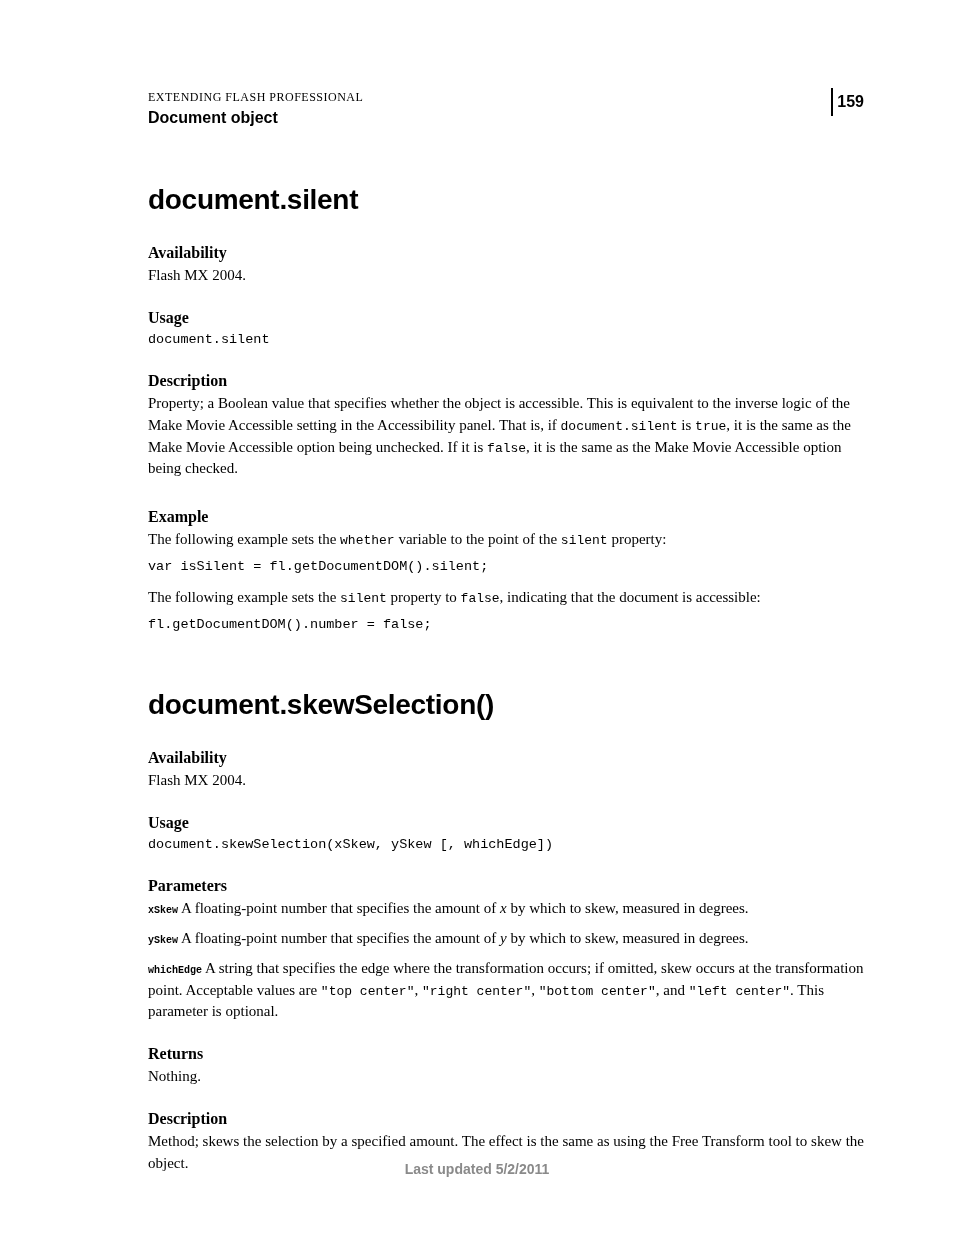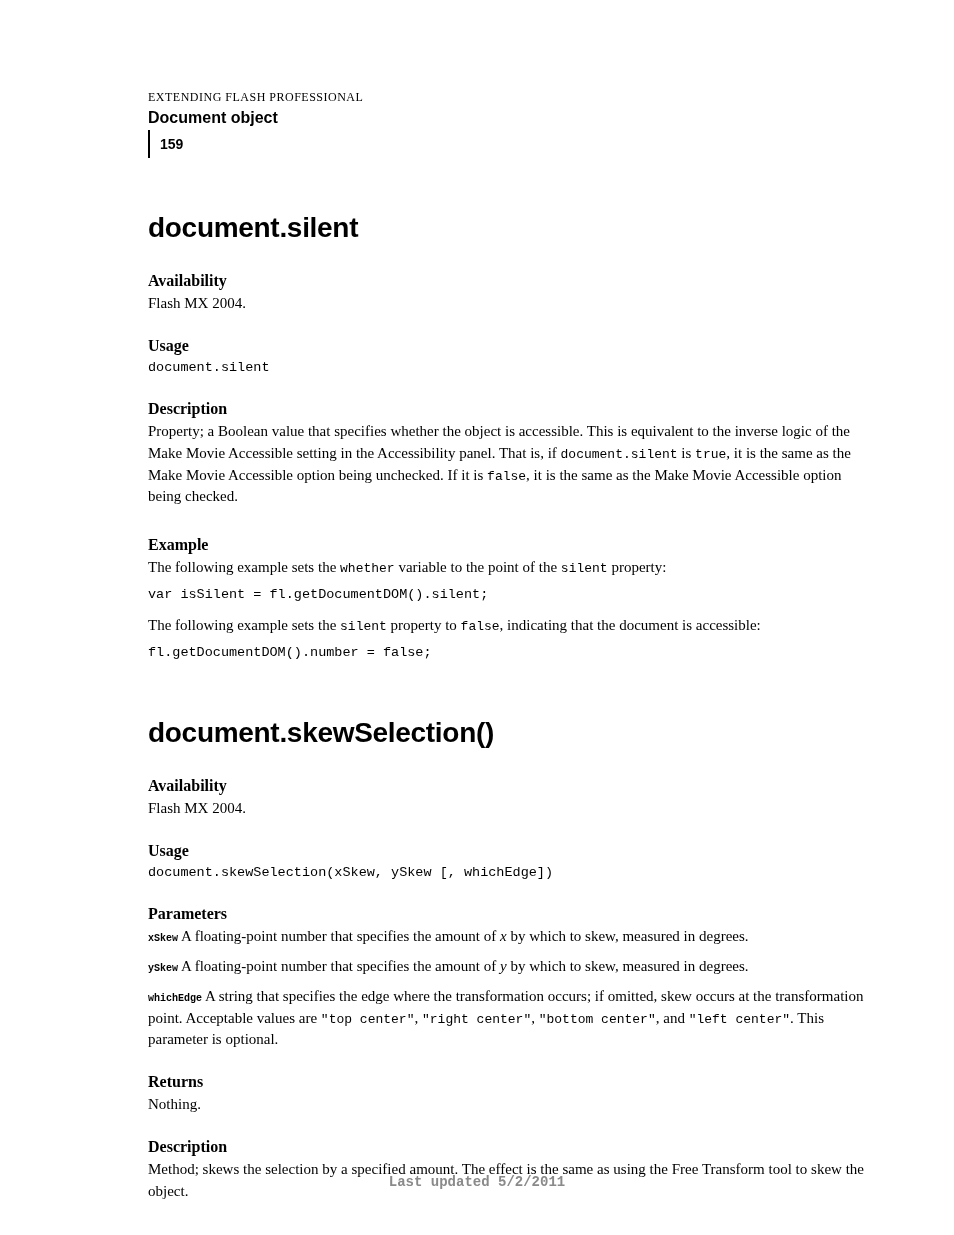--- a/index.html
+++ b/index.html
@@ -9,33 +9,32 @@
     height: 1235px;
     background: #fff;
     color: #000;
     position: relative;
     padding: 88px 90px 0 148px;
   }
   .header-row {
     display: flex;
     justify-content: space-between;
     align-items: flex-start;
-    flex-direction: column;
   }
   .header-left {
     font-size: 12px;
     letter-spacing: 0.5px;
     line-height: 1.5;
   }
   .header-title { font-weight: 400; }
   .header-sub { font-weight: 700; font-family: "Myriad Pro", Arial, sans-serif; font-size: 16px; letter-spacing: 0; }
   .page-num {
     font-weight: 700;
-    font-size: 14px;
-    padding-left: 10px;
+    font-size: 16px;
+    padding-left: 4px;
     border-left: 2px solid #000;
     line-height: 28px;
     height: 28px;
     font-family: "Myriad Pro", Arial, sans-serif;
   }
   h1 {
     font-family: "Myriad Pro", Arial, sans-serif;
     font-weight: 700;
     font-size: 28px;
     margin-top: 54px;
@@ -67,25 +66,25 @@
   }
   .param-name {
     font-family: "Courier New", monospace;
     font-size: 10px;
     font-weight: 700;
   }
   .italic { font-style: italic; }
   .para { margin-bottom: 8px; }
   .footer {
     position: absolute;
-    bottom: 45px;
+    bottom: 58px;
     left: 0;
     width: 100%;
     text-align: center;
-    font-family: Liberation Mono, monospace;
+    font-family: Liberation Sans, sans-serif;
     font-weight: 700;
     font-size: 14px;
     color: #8a8a8a;
   }
 </style>
 </head>
 <body>
 
 <div class="header-row">
   <div class="header-left">

